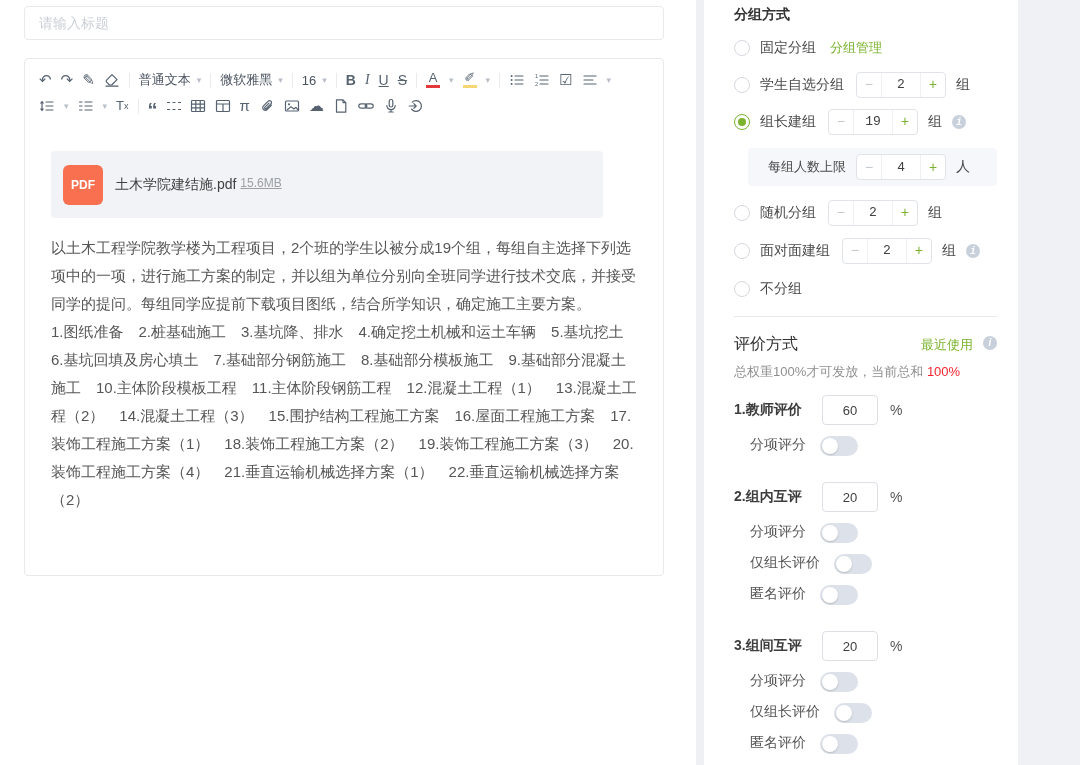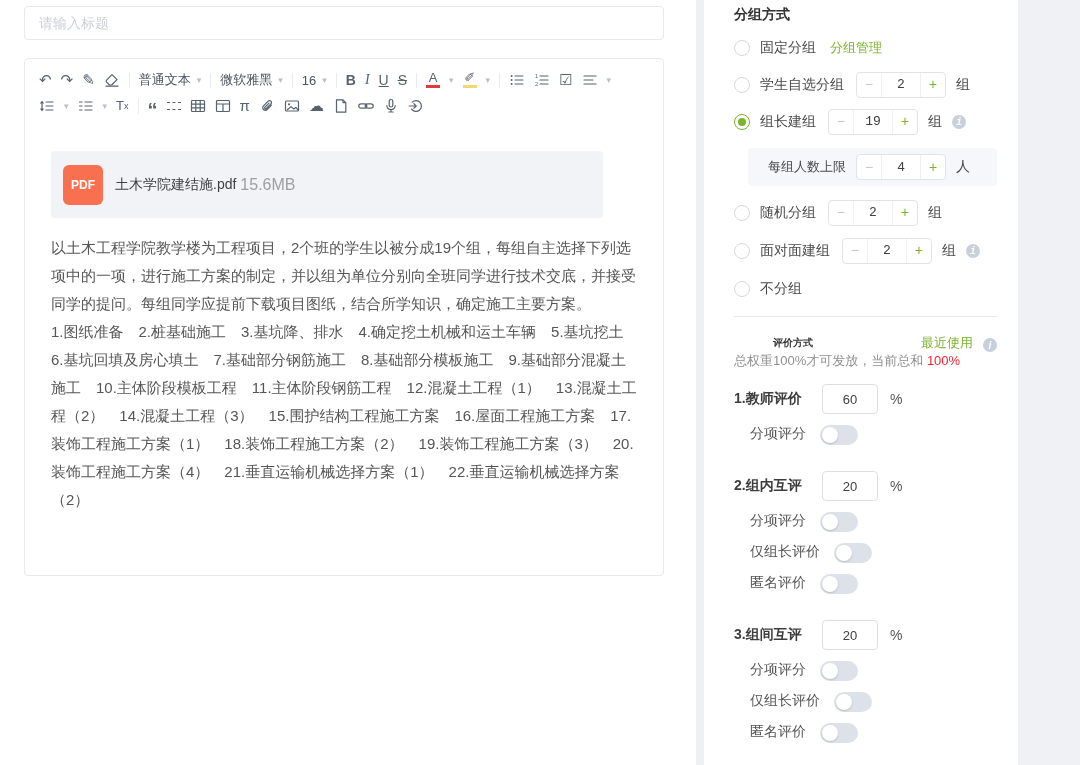--- a/index.html
+++ b/index.html
@@ -37,21 +37,21 @@
   .clearfmt { font-size:13px; } .clearfmt sub { font-size:9px; }
   .quoteg { font-size:20px; font-weight:700; line-height:10px; padding-top:8px; }
   .hr-icon { width:14px; height:8px; border-top:1px dashed #566270; border-bottom:1px dashed #566270; }
 
   .attach { margin:26px 0 0 26px; width:552px; height:67px; background:#f1f3f6; border-radius:4px;
     display:flex; align-items:center; gap:12px; padding:0 12px; cursor:pointer; }
   .pdfbadge { width:40px; height:40px; border-radius:6px; background:#f8704f; color:#fff;
     font-size:12px; font-weight:700; display:flex; align-items:center; justify-content:center; }
   .attmeta { display:flex; flex-direction:row; gap:4px; }
   .attname { font-size:14px; color:#404040; }
-  .attsize { font-size:16px; color:#9aa0a6; }
+  .attsize { font-size:12px; color:#9aa0a6;text-decoration:underline; }
 
   .ebody { margin:16px 26px 0; width:588px; font-size:15px; line-height:28px; color:#565656; cursor:text; }
 
   
   .rpanel { position:absolute; left:734px; top:0; width:263px; }
   .gh { margin-top:6px; font-size:14px; font-weight:700; color:#333; }
   .opt { display:flex; align-items:center; height:26px; margin-top:11px;font-family:Liberation Mono, monospace; }
   .radio { width:16px; height:16px; border:1px solid #d5d9de; border-radius:50%; background:#fff;
     flex:0 0 16px; position:relative; cursor:pointer; }
   .radio.sel { border-color:#7bb32e; }
@@ -69,23 +69,23 @@
     font-size:10px; font-style:italic; font-weight:700; display:inline-flex; align-items:center;
     justify-content:center; cursor:pointer; }
   .info::after { content:"i"; }
   .subpanel { margin:13px 0 0 14px; width:249px; height:38px; background:#f5f7fa; border-radius:4px;
     display:flex; align-items:center; padding-left:20px; }
   .sublabel { font-size:13px; color:#4a4a4a; }
   .subpanel .stepper { margin-left:10px; }
   .divider { margin-top:14px; height:1px; background:#e9e9e9; }
 
   .eh { margin-top:17px; display:flex; align-items:center; justify-content:space-between; }
-  .etitle { font-size:10px; font-weight:700; color:#333;margin-left:39px; }
-  .ehr { display:flex; align-items:flex-end; }
-  .note { font-size:13px; color:#8f8f8f; }
+  .etitle { font-size:16px; font-weight:400; color:#333; }
+  .ehr { display:flex; align-items:flex-start; }
+  .note { margin-top:8px; font-size:13px; color:#8f8f8f; }
   .note .red { color:#f5232e; }
   .eitem { display:flex; align-items:center; margin-top:14px; height:30px; }
   .eitem.gap2 { margin-top:26px; }
   .elabel { font-size:14px; font-weight:700; color:#3d3d3d; width:88px; }
   .pct { width:56px; height:30px; border:1px solid #dcdfe4; border-radius:4px; text-align:center;
     font-size:13px; color:#404040; outline:none; }
   .punit { margin-left:12px; font-size:14px; color:#555; }
   .trowt { display:flex; align-items:flex-start; margin-top:11px; height:20px; padding-left:16px; }
   .tlabel { font-size:14px; color:#555; }
   .toggle { margin-left:14px; width:38px; height:20px; border-radius:10px; background:#dde2ea;

